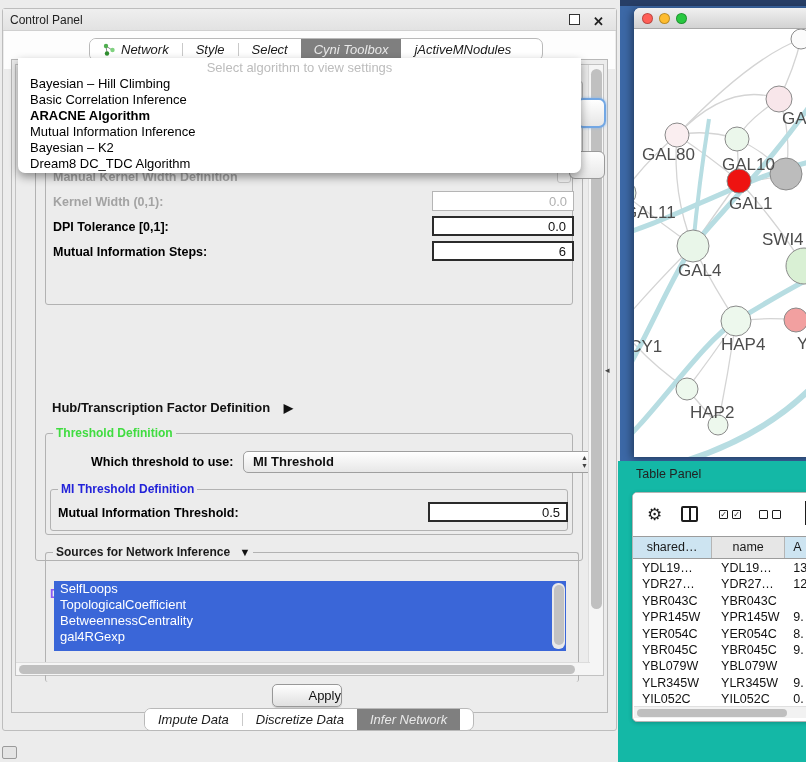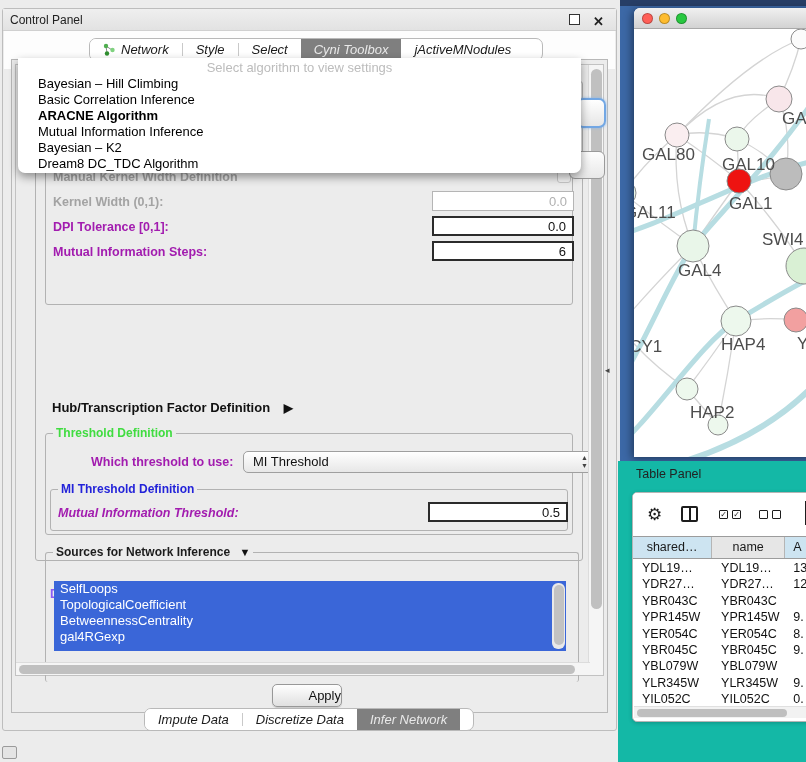--- a/index.html
+++ b/index.html
@@ -24,21 +24,21 @@
   #top-tabbar { left:86px; top:29px; width:454px; height:23px; }
   .tab { font-size:13px; color:#1a1a1a; display:flex; align-items:center; padding:0 13px; background:#fff; white-space:nowrap; }
   .tab.sel { background:#7f7f7f; color:#e9e9e9; }
   .tabsep { width:1px; background:#c9c9c9; margin:4px 0; }
   #net-tab-icon { width:13px; height:13px; margin-right:5px; }
 
   
   #algo-popup { position:absolute; left:15px; top:49px; width:563px; height:115px; background:#fff;
     border-radius:0 0 7px 7px; box-shadow:0 4px 10px rgba(0,0,0,.4); z-index:50; padding-top:2px; }
   #algo-placeholder { text-align:center; color:#bcbcbc; font-size:13px; height:16px; line-height:16px; }
-  .algo-item { font-size:13px; color:#000; height:16px; line-height:16px; padding-left:20px; white-space:nowrap; }
+  .algo-item { font-size:13px; color:#000; height:16px; line-height:16px; padding-left:12px; white-space:nowrap; }
   .algo-item.sel { font-weight:bold; }
 
   
   .peek { position:absolute; z-index:5; }
   #peek-combo-focus { left:573px; top:89px; width:30px; height:30px; border:2px solid #72a7e4;
     border-radius:7px; box-shadow:0 0 3px #8db9ea; background:linear-gradient(#fff,#e6e6e6); }
   #peek-combo2 { left:566px; top:142px; width:36px; height:28px; border:1px solid #9a9a9a;
     border-radius:6px; background:linear-gradient(#fdfdfd,#e8e8e8); }
 
   
@@ -51,21 +51,21 @@
   #sp-vscroll { right:0; top:0; width:15px; height:610px; }
   #sp-vthumb { left:2px; top:4px; width:11px; height:540px; }
   #sp-hscroll { position:absolute; left:0; bottom:0; height:13px; width:574px; background:#f5f5f5; border-top:1px solid #dcdcdc; }
   #sp-hthumb { position:absolute; left:3px; top:2px; width:556px; height:9px; background:#c0c0c0; border-radius:5px; }
 
   .grp { position:absolute; border:1px solid #b2b2b2; border-radius:3px; }
   .grp-lbl { position:absolute; top:-8px; left:7px; background:#ececec; padding:0 3px;
     font-size:12px; font-weight:bold; line-height:14px; white-space:nowrap; }
   .lbl-black { color:#1c1c1c; } .lbl-blue { color:#2323d9; } .lbl-green { color:#40dc40; }
 
-  .frm-lbl { position:absolute; font-size:12.5px; font-weight:bold; color:#a21caf; white-space:nowrap; }
+  .frm-lbl { position:absolute; font-size:12.5px; font-weight:bold; color:#000000; white-space:nowrap; }
   .frm-lbl.dis { color:#a3a3a3; }
 
   .combo { position:absolute; height:22px; border:1px solid #9f9f9f; border-radius:5px;
     background:linear-gradient(#ffffff,#e7e7e7); font-size:13px; color:#111;
     line-height:20px; padding-left:9px; }
   .spin { position:absolute; right:5px; top:2px; width:9px; height:17px; font-size:7px;
     line-height:8px; color:#444; text-align:center; }
 
   .fld { position:absolute; height:20px; background:#fff; font-size:13px; color:#111;
     text-align:right; padding:0 6px; border:2px solid #2b2b2b; font-family:"Liberation Sans",sans-serif; }
@@ -205,28 +205,28 @@
 
         <div id="hub-row">
           <span>Hub/Transcription Factor Definition</span>
           <span class="tri-right">▶</span>
         </div>
 
         <div class="grp" style="left:29px; top:368px; width:528px; height:102px;">
           <span class="grp-lbl lbl-green">Threshold Definition</span>
         </div>
         <span class="frm-lbl" style="left:75px; top:390px;">Which threshold to use:</span>
-        <div class="combo" style="left:227px; top:386px; width:352px;">
+        <div class="combo" style="left:227px; top:386px; width:352px;font-weight:bold;">
           <span>MI Threshold</span>
           <span class="spin">▲<br>▼</span>
         </div>
         <div class="grp" style="left:34px; top:424px; width:518px; height:42px;">
           <span class="grp-lbl lbl-blue">MI Threshold Definition</span>
         </div>
-        <span class="frm-lbl" style="left:42px; top:441px;font-style:italic;">Mutual Information Threshold:</span>
+        <span class="frm-lbl" style="left:42px; top:441px;">Mutual Information Threshold:</span>
         <input class="fld" style="left: 412px; top: 437px; width: 140px;" value="0.5">
 
         <div class="grp" style="left:29px; top:487px; width:534px; height:130px; border-bottom:none;">
           <span class="grp-lbl lbl-black">
             <span>Sources for Network Inference</span>
             <span class="tri-down">▼</span>
           </span>
         </div>
         <span id="attr-lbl">Data Attributes</span>
         <div id="attr-list">

